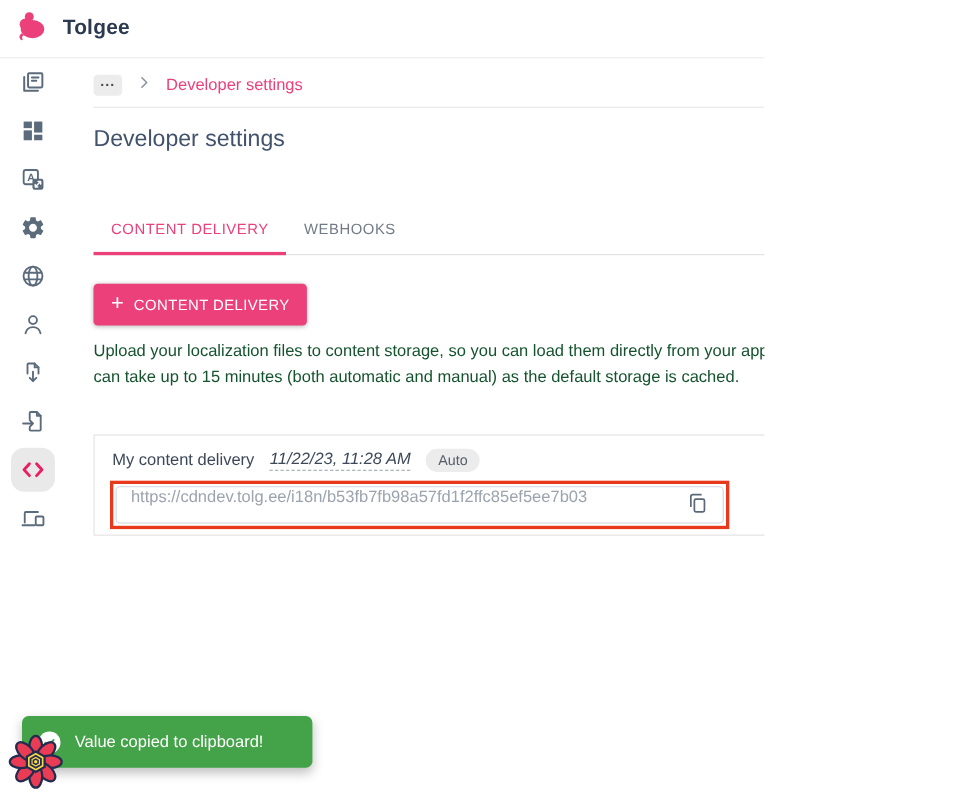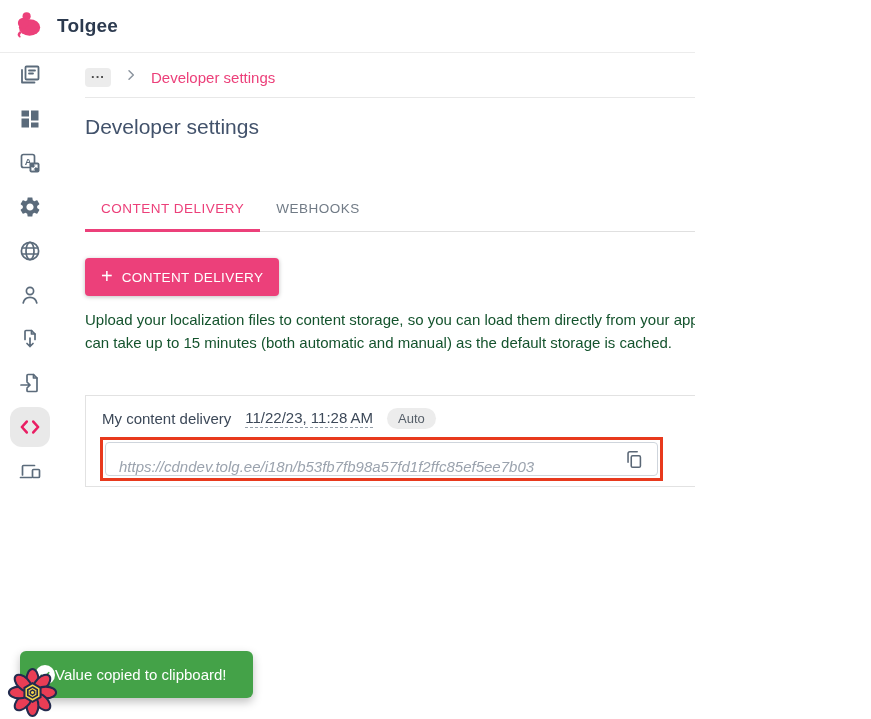--- a/index.html
+++ b/index.html
@@ -46,37 +46,37 @@
                  color:#fff; border:none; border-radius:4px; cursor:pointer; box-shadow:0 1px 4px rgba(0,0,0,.25);
                  font-family:inherit; }
   .primary-btn .plus { font-size:20px; font-weight:400; line-height:1; margin-top:-2px; }
   .primary-btn .lbl { font-size:13.5px; font-weight:500; letter-spacing:.4px; }
 
   .desc { position:absolute; left:25px; top:256px; width:763px; font-size:15px; line-height:1.53; color:#14532d; }
 
   .card { position:absolute; left:25px; top:342px; width:761px; height:92px; border:1px solid #e2e2e2; border-radius:0; }
   .card-head { position:absolute; left:16px; top:12px; display:flex; align-items:center; gap:14px; }
   .item-name { font-size:15px; color:#3c4858; }
-  .item-date { font-size:15px; color:#3c4858; border-bottom:1px dashed #97a1ab; padding-bottom:1px; cursor:pointer; }
+  .item-date { font-size:15px; color:#3c4858; border-bottom:1px dashed #97a1ab; padding-bottom:1px; cursor:pointer;font-style:italic; }
   .badge { background:#ececec; border-radius:11px; padding:3px 11px; font-size:13px; color:#555e68; }
 
   .highlight-box { position:absolute; left:14px; top:41px; width:563px; height:44px; border:3px solid #e8391d; z-index:1; }
   .url-field { position:absolute; left:2px; top:2px; right:2px; bottom:2px; border:1px solid #cfd5dc; border-radius:4px;
-               background:#fff; display:flex; align-items:flex-end; padding:0 8px 0 13px;font-style:italic; }
+               background:#fff; display:flex; align-items:flex-start; padding:0 8px 0 13px; }
   .url-text { flex:1; font-size:15px; color:#9ba3ae; white-space:nowrap; overflow:hidden; }
   .copy-btn { background:none; border:none; cursor:pointer; width:30px; height:30px;
               display:flex; align-items:center; justify-content:center; }
   .card-actions { position:absolute; right:25px; top:56px; display:flex; gap:18px; }
   .text-btn { background:none; border:none; cursor:pointer; font-size:13px; font-weight:500; letter-spacing:.5px;
               color:#3f4d5c; font-family:inherit; padding:4px 2px; }
   .text-btn.pink { color:#404040; }
 
   
-  .toast { position:absolute; left:20px; top:651px; height:47px; display:flex; align-items:center; 
-           background:#44a248; border-radius:6px; padding:0 26px 0 15px; box-shadow:0 4px 10px rgba(0,0,0,.25); z-index:5; }
+  .toast { position:absolute; left:20px; top:651px; height:47px; display:flex; align-items:center; gap:13px;
+           background:#44a248; border-radius:6px; padding:0 44px 0 15px; box-shadow:0 4px 10px rgba(0,0,0,.25); z-index:5; }
   .check-circle { width:20px; height:20px; border-radius:50%; background:#fff; display:flex; align-items:center; justify-content:center; }
   .toast-text { color:#fff; font-size:15px; }
 
   .flower { position:absolute; left:6px; top:666px; width:53px; height:53px; z-index:6; pointer-events:none; }
 </style>
 </head>
 <body>
 
 <div id="app">
 

